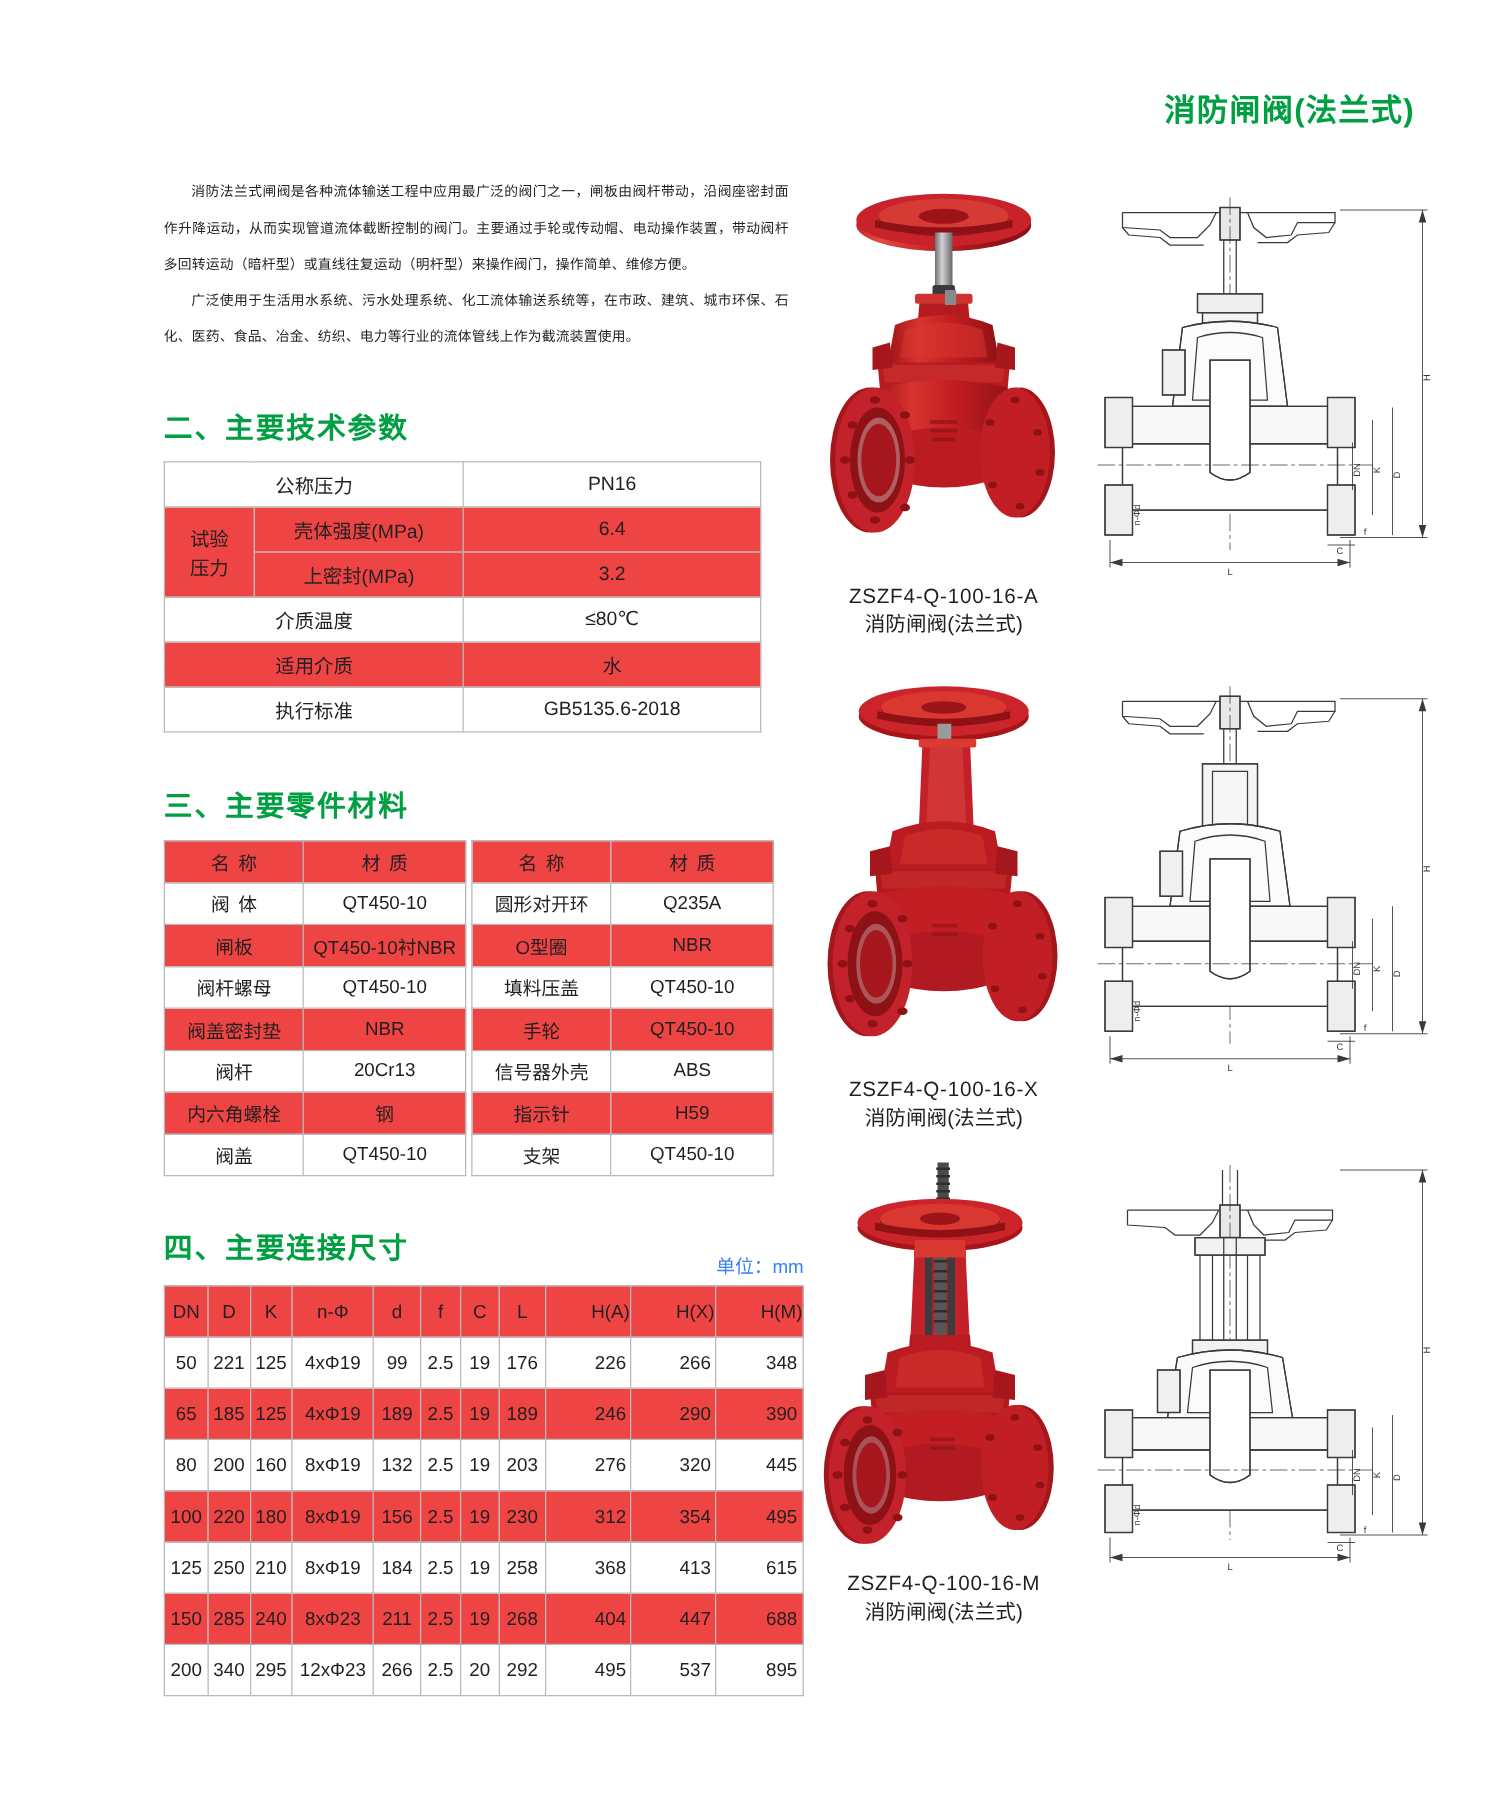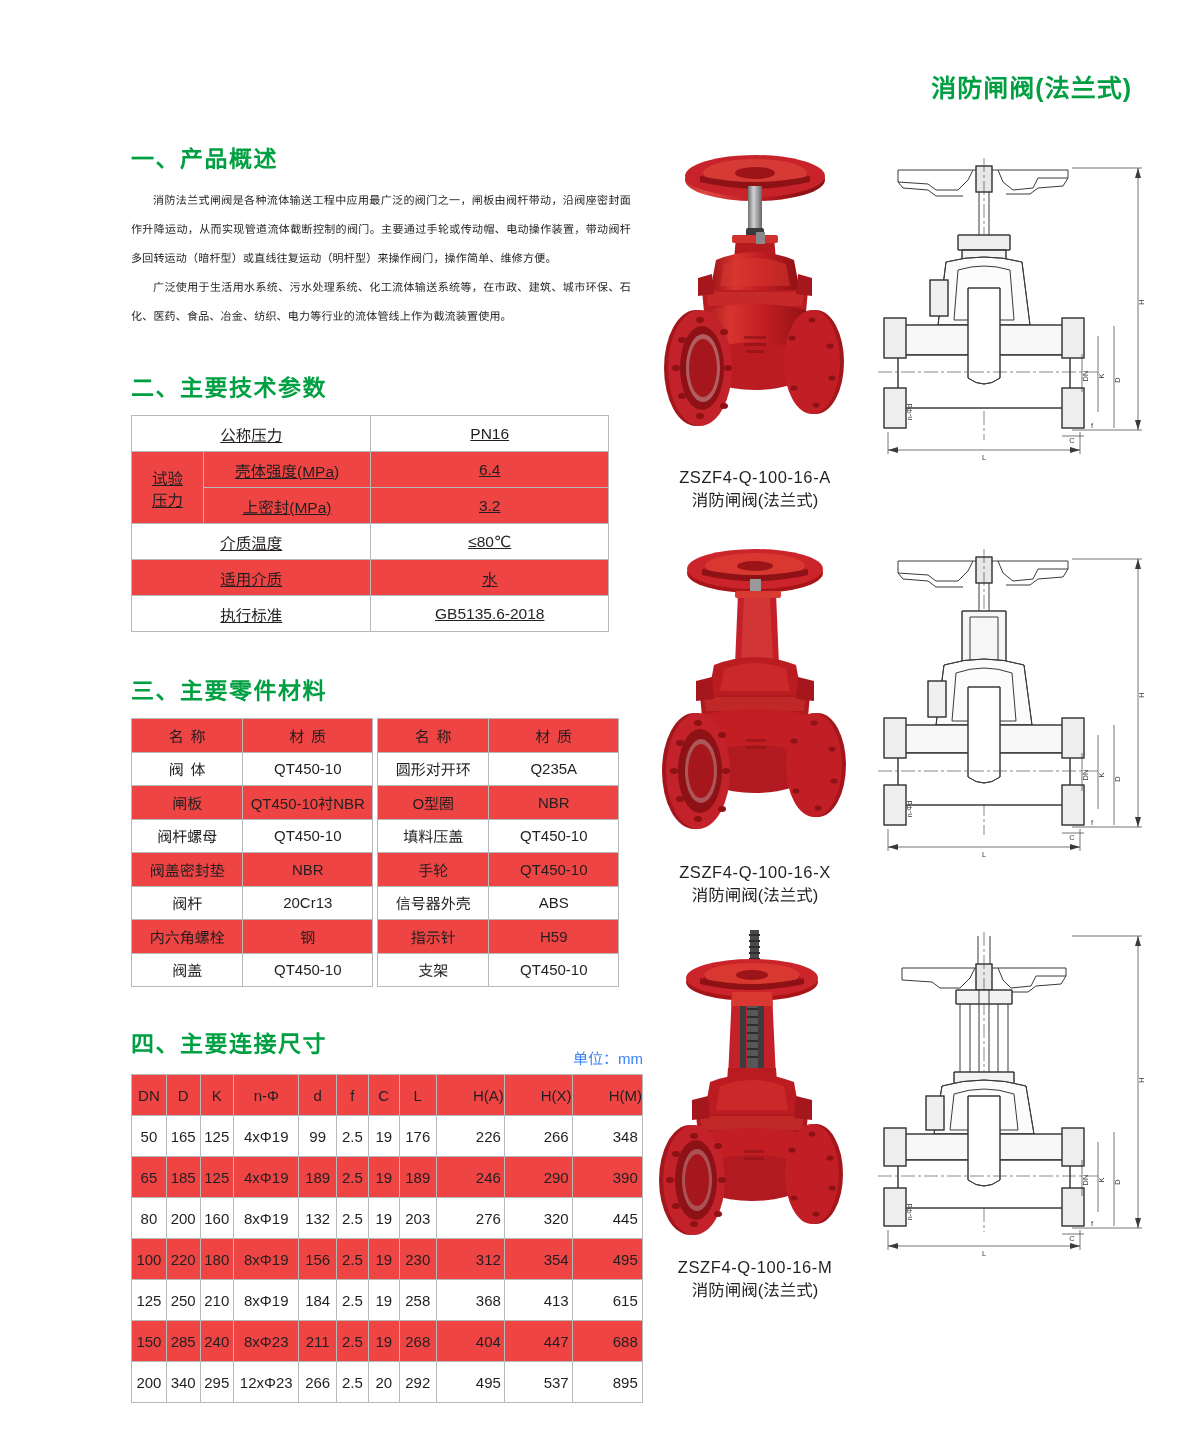--- a/index.html
+++ b/index.html
@@ -66,21 +66,21 @@
     border: 1px solid #b9b9b9;
     text-align: center;
     font-weight: normal;
     color: #231f20;
     padding: 0;
   }
   .shade { background: #ef4444; }
 
   
   .tbl-params { width: 478px; margin-top: 2px; }
-  .tbl-params td { height: 36px; font-size: 15.5px; text-decoration: underline; }
+  .tbl-params td { height: 36px; font-size: 15.5px; }
   .tbl-params .c-label1 { width: 72px; }
   .tbl-params .c-label2 { width: 168px; }
   .tbl-params .c-val { width: 238px; }
 
   
   .mat-wrap { display: flex; gap: 4px; margin-top: 2px; }
   .tbl-mat { width: 242px; }
   .tbl-mat td { height: 33.5px; font-size: 15px; }
   .tbl-mat .c-name { width: 112px; }
   .tbl-mat .c-mat  { width: 130px; }
@@ -123,21 +123,20 @@
   .prod-caption .model { letter-spacing: 0.6px; }
   svg { display: block; overflow: visible; }
 </style>
 </head>
 <body>
 
 <div class="page-header">消防闸阀(法兰式)</div>
 
 <div class="left-col">
 
-  <h2 class="sec-heading">一、产品概述</h2>
   <p class="body-para">消防法兰式闸阀是各种流体输送工程中应用最广泛的阀门之一，闸板由阀杆带动，沿阀座密封面作升降运动，从而实现管道流体截断控制的阀门。主要通过手轮或传动帽、电动操作装置，带动阀杆多回转运动（暗杆型）或直线往复运动（明杆型）来操作阀门，操作简单、维修方便。</p>
   <p class="body-para">广泛使用于生活用水系统、污水处理系统、化工流体输送系统等，在市政、建筑、城市环保、石化、医药、食品、冶金、纺织、电力等行业的流体管线上作为截流装置使用。</p>
 
   <h2 class="sec-heading sec-gap-2">二、主要技术参数</h2>
   <table class="tbl-params">
     <tbody>
       <tr>
         <td class="c-label1" colspan="2">公称压力</td>
         <td class="c-val">PN16</td>
       </tr>
@@ -258,21 +257,21 @@
           <td class="ch-c">C</td>
           <td class="ch-l">L</td>
           <td class="ch-h">H(A)</td>
           <td class="ch-h">H(X)</td>
           <td class="ch-h">H(M)</td>
         </tr>
       </thead>
       <tbody>
         <tr>
           <td class="ch-dn">50</td>
-          <td class="ch-d">165</td>
+          <td class="ch-d">221</td>
           <td class="ch-k">125</td>
           <td class="ch-nf">4xΦ19</td>
           <td class="ch-dd">99</td>
           <td class="ch-f">2.5</td>
           <td class="ch-c">19</td>
           <td class="ch-l">176</td>
           <td class="ch-h">226</td>
           <td class="ch-h">266</td>
           <td class="ch-h">348</td>
         </tr>

